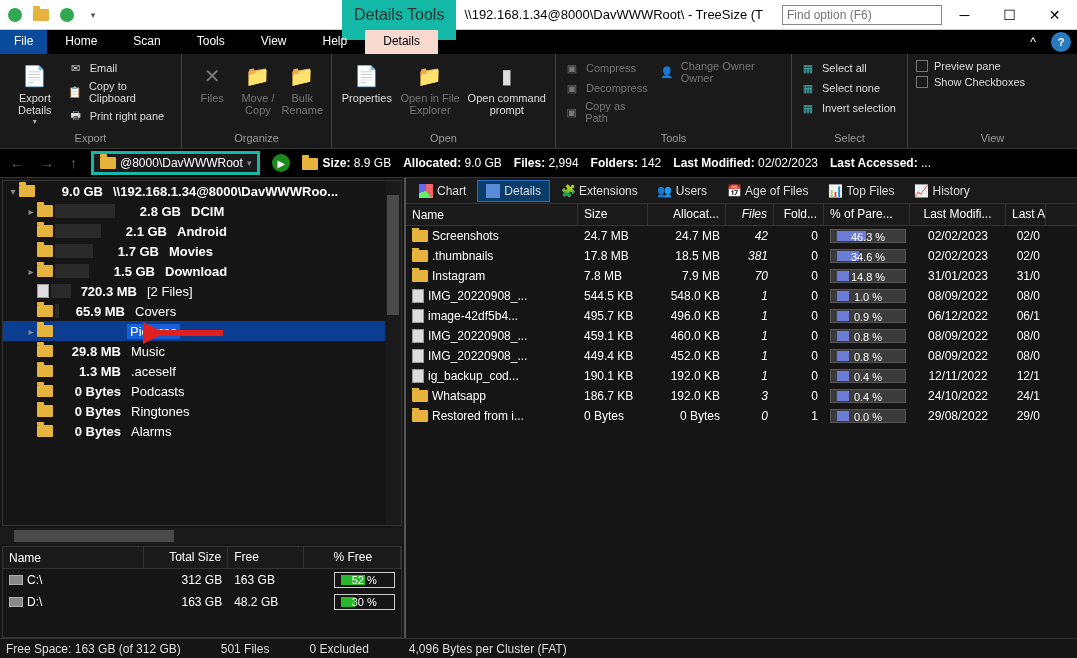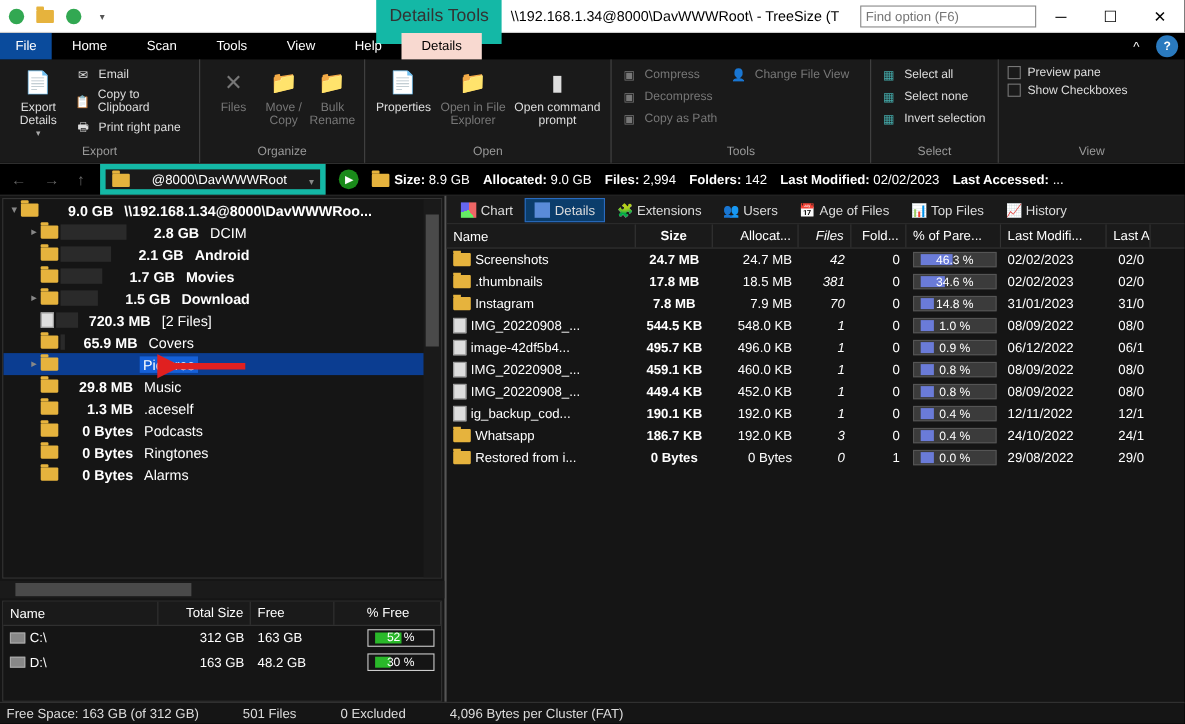--- a/index.html
+++ b/index.html
@@ -32,21 +32,21 @@
 .rbtn-lg.dis { color: #777; }
 .rbtn-lg .icn { width: 28px; height: 28px; display:flex; align-items:center; justify-content:center; font-size: 20px; }
 .rbtn-sm { display: flex; align-items: center; gap: 6px; font-size: 11px; color: #ddd; padding: 2px 0; }
 .rbtn-sm.dis { color: #777; }
 .rbtn-sm .icn { width: 16px; height: 16px; display:flex; align-items:center; justify-content:center; }
 .chk { width: 12px; height: 12px; border: 1px solid #777; display: inline-block; }
 
 
 .pathbar { height: 30px; background: #000; display: flex; align-items: center; gap: 12px; padding: 0 8px; border-top: 1px solid #333; border-bottom: 1px solid #333; }
 .navarrow { color: #666; font-size: 14px; padding: 0 2px; }
-.pathfield { background: #1a1a1a; border: 5px solid #14b8a6; padding: 2px 6px; display: flex; align-items: flex-end; gap: 20px; font-size: 12px; color: #fff; }
+.pathfield { background: #1a1a1a; border: 3px solid #14b8a6; padding: 2px 6px; display: flex; align-items: center; gap: 4px; font-size: 12px; color: #fff; }
 .playbtn { width: 18px; height: 18px; background: #1a8a1a; border-radius: 50%; display:flex; align-items:center; justify-content:center; color:#fff; font-size:10px; }
 .stat { font-size: 12px; }
 .stat b { font-weight: 600; }
 
 
 .main { display: flex; height: 462px; }
 .left { width: 404px; background: #151515; display: flex; flex-direction: column; }
 .right { flex: 1; background: #151515; border-left: 2px solid #555; display: flex; flex-direction: column; }
 
 
@@ -83,26 +83,26 @@
 .rtab { display: flex; align-items: center; gap: 4px; padding: 3px 8px; font-size: 12px; color: #ddd; border: 1px solid transparent; }
 .rtab.sel { background: #0b3d6b; border: 1px solid #2a6bbf; }
 .rtab .ic { width: 14px; height: 14px; }
 
 
 .grid-hdr { height: 22px; background: #1a1a1a; display: flex; border-bottom: 1px solid #333; font-size: 12px; }
 .grid-hdr div { padding: 3px 6px; border-right: 1px solid #333; overflow: hidden; white-space: nowrap; }
 .grid-body .grow { display: flex; height: 20px; font-size: 12px; align-items: center; }
 .grid-body .grow div { padding: 1px 6px; overflow: hidden; white-space: nowrap; }
 .gc-name { width: 172px; display:flex; align-items:center; gap:4px; }
-.gc-size { width: 70px; text-align: center; font-weight: bold; }
+.gc-size { width: 70px; text-align: left; }
 .gc-alloc { width: 78px; text-align: right; }
 .gc-files { width: 48px; text-align: right; font-style: italic; }
 .gc-fold { width: 50px; text-align: right; }
 .gc-pct { width: 86px; }
-.gc-mod { width: 96px; text-align: left; }
+.gc-mod { width: 96px; text-align: center; }
 .gc-la { width: 40px; text-align: right; }
 .pctcell { height: 14px; border: 1px solid #555; background: #3b3b3b; position: relative; width: 76px; }
 .pctcell .f { height: 100%; background: #6a7bd8; }
 .pctcell .t { position: absolute; left: 0; right: 0; text-align: center; font-size: 11px; color: #fff; top: 0; }
 
 
 .status { position: absolute; bottom: 0; left: 0; right: 0; height: 20px; background: #151515; border-top: 1px solid #333; display: flex; align-items: center; font-size: 12px; color: #ddd; padding: 0 6px; gap: 40px; }
 
 .folder-icon { display: inline-block; width: 16px; height: 12px; background: #e6b33d; border-radius: 1px; position: relative; }
 .folder-icon::before { content: ''; position: absolute; top: -3px; left: 0; width: 7px; height: 3px; background: #e6b33d; border-radius: 1px 1px 0 0; }
@@ -221,21 +221,21 @@
             <span>Decompress</span>
           </div>
         <div class="rbtn-sm dis">
             <span class="icn">▣</span>
             <span>Copy as Path</span>
           </div>
       </div>
       <div style="margin-left:6px">
         <div class="rbtn-sm dis">
             <span class="icn">👤</span>
-            <span>Change File View</span>
+            <span>Change Owner Owner</span>
           </div>
       </div>
     </div>
     <div class="label">Tools</div>
   </div>
 
   <div class="ribbon-group" style="width:116px">
     <div class="body">
       <div>
         <div class="rbtn-sm">
@@ -299,21 +299,21 @@
             <span class="folder-icon"></span>
             <span class="bar" style="width:0px"></span>
             <span class="size" style="font-weight:700">9.0 GB</span>
             <span class="name" style="font-weight:700">\\192.168.1.34@8000\DavWWWRoo...</span>
           </div>
           <div class="tree-row" style="padding-left: 22px;">
             <span class="expander">▸</span>
             <span class="folder-icon"></span>
             <span class="bar" style="width:60px"></span>
             <span class="size" style="font-weight:700">2.8 GB</span>
-            <span class="name" style="font-weight:400">DCIM</span>
+            <span class="name" style="font-weight:700">DCIM</span>
           </div>
           <div class="tree-row" style="padding-left: 22px;">
             <span class="expander"></span>
             <span class="folder-icon"></span>
             <span class="bar" style="width:46px"></span>
             <span class="size" style="font-weight:700">2.1 GB</span>
             <span class="name" style="font-weight:700">Android</span>
           </div>
           <div class="tree-row" style="padding-left: 22px;">
             <span class="expander"></span>

